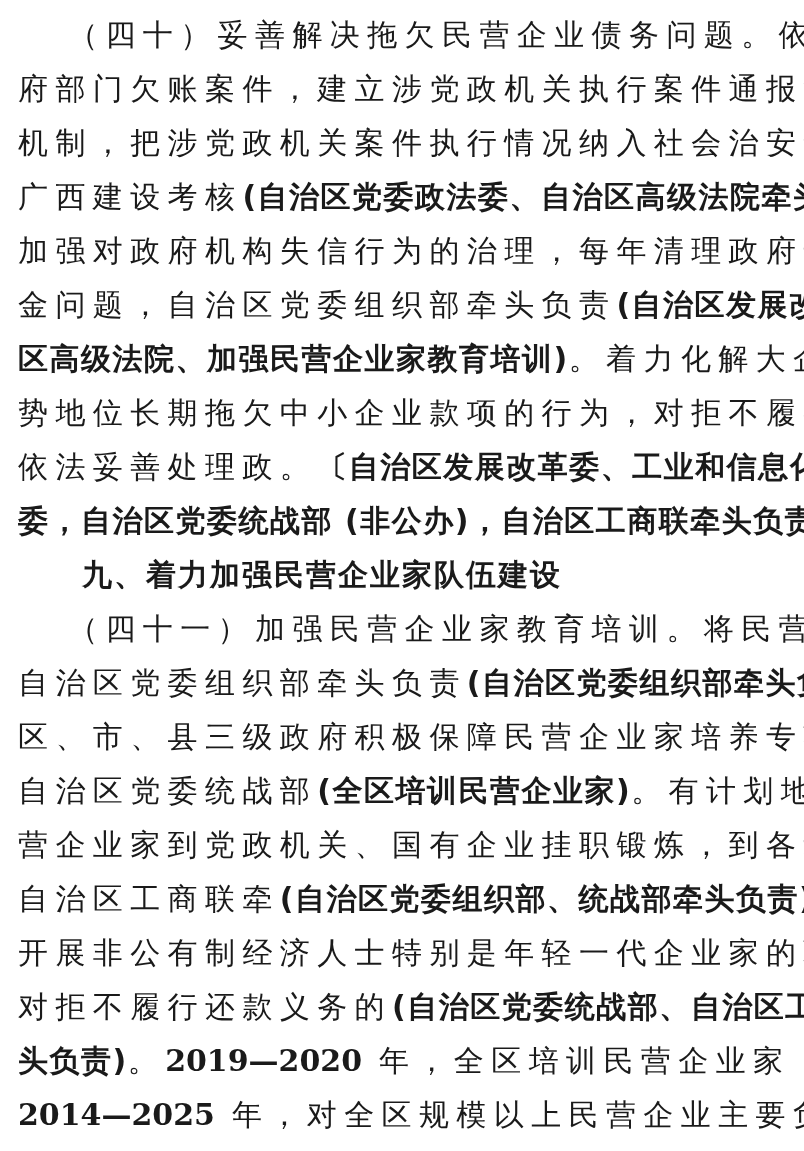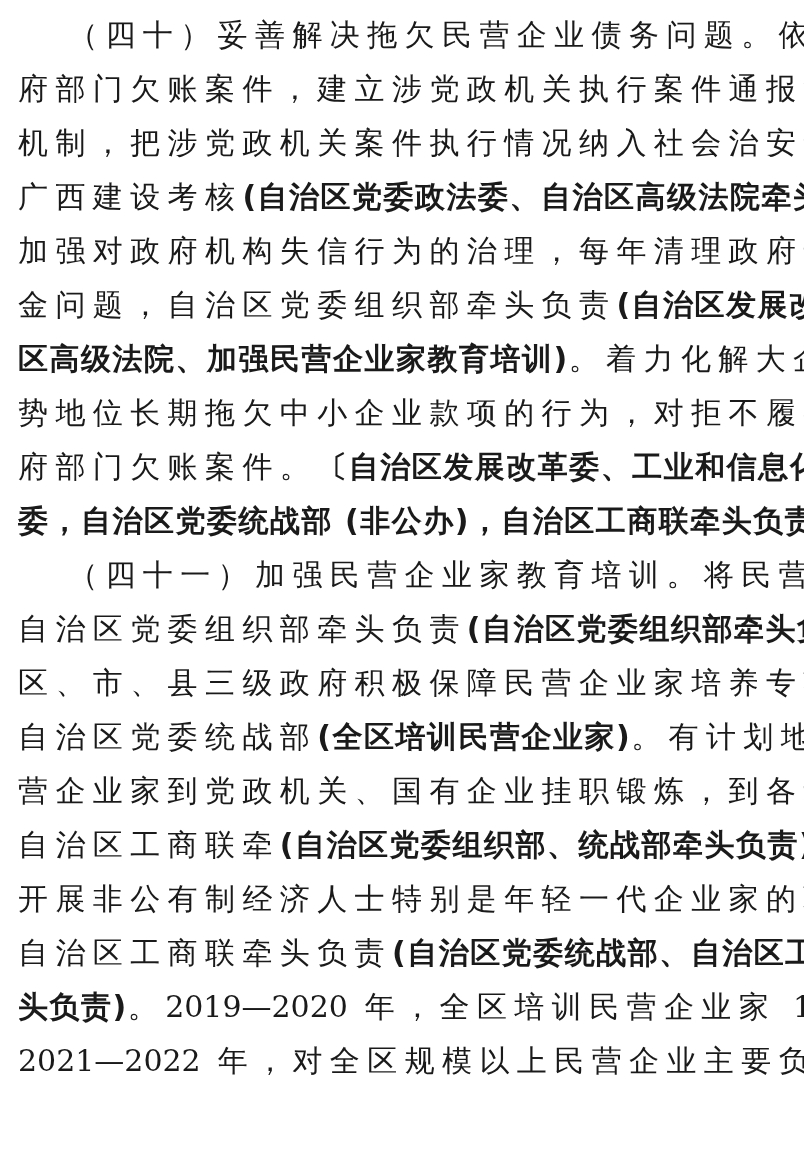--- a/index.html
+++ b/index.html
@@ -38,39 +38,41 @@
     font-weight: bold;
     letter-spacing: 2px;
   }
   .b {
     font-family: "DejaVu Sans", "Liberation Sans", sans-serif;
     font-weight: bold;
     letter-spacing: 1.5px;
   }
   .n {
     letter-spacing: 0px;
+    font-weight: bold;
   }
 </style>
 </head>
 <body>
 
 <div class="page">
   <div class="line indent"><span>（四十）妥善解决拖欠民营企业债务问题。依法妥善处理政</span></div>
   <div class="line"><span>府部门欠账案件，建立涉党政机关执行案件通报制度和协调解决</span></div>
   <div class="line"><span>机制，把涉党政机关案件执行情况纳入社会治安综合治理和平安</span></div>
   <div class="line"><span>广西建设考核</span><span class="b">(自治区党委政法委、自治区高级法院牵头负责)。</span></div>
   <div class="line"><span>加强对政府机构失信行为的治理，每年清理政府部门拖欠企业资</span></div>
   <div class="line"><span>金问题，自治区党委组织部牵头负责</span><span class="b">(自治区发展改革委、自治</span></div>
   <div class="line"><span class="b">区高级法院、加强民营企业家教育培训)</span><span>。着力化解大企业利用优</span></div>
   <div class="line"><span>势地位长期拖欠中小企业款项的行为，对拒不履行还款义务的，</span></div>
-  <div class="line"><span>府部门欠账案件。</span><span class="b">〔自治区发展改革委、工业和信息化厅、国资</span></div>
+  <div class="line"><span>依法妥善处理政。</span><span class="b">〔自治区发展改革委、工业和信息化厅、国资</span></div>
   <div class="line"><span class="b">委，自治区党委统战部 (非公办)，自治区工商联牵头负责〕</span></div>
+  <div class="line heading"><span>九、着力加强民营企业家队伍建设</span></div>
   <div class="line indent"><span>（四十一）加强民营企业家教育培训。将民营企业家培养纳</span></div>
   <div class="line"><span>自治区党委组织部牵头负责</span><span class="b">(自治区党委组织部牵头负责)</span></div>
   <div class="line"><span>区、市、县三级政府积极保障民营企业家培养专项经费，加大企</span></div>
   <div class="line"><span>自治区党委统战部</span><span class="b">(全区培训民营企业家)</span><span>。有计划地组织民</span></div>
   <div class="line"><span>营企业家到党政机关、国有企业挂职锻炼，到各级党校、社会主</span></div>
   <div class="line"><span>自治区工商联牵</span><span class="b">(自治区党委组织部、统战部牵头负责)</span></div>
   <div class="line"><span>开展非公有制经济人士特别是年轻一代企业家的理想信念教育和</span></div>
-  <div class="line"><span>自治区工商联牵头负责</span><span class="b">(自治区党委统战部、自治区工商联牵</span></div>
+  <div class="line"><span>对拒不履行还款义务的</span><span class="b">(自治区党委统战部、自治区工商联牵</span></div>
   <div class="line"><span class="b">头负责)</span><span>。</span><span class="n">2019—2020</span><span> 年，全区培训民营企业家 1 万名以上；</span></div>
-  <div class="line"><span class="n">2021—2022</span><span> 年，对全区规模以上民营企业主要负责人轮训 2 次</span></div>
+  <div class="line"><span class="n">2014—2025</span><span> 年，对全区规模以上民营企业主要负责人轮训 2 次</span></div>
 </div>
 
 </body></html>

